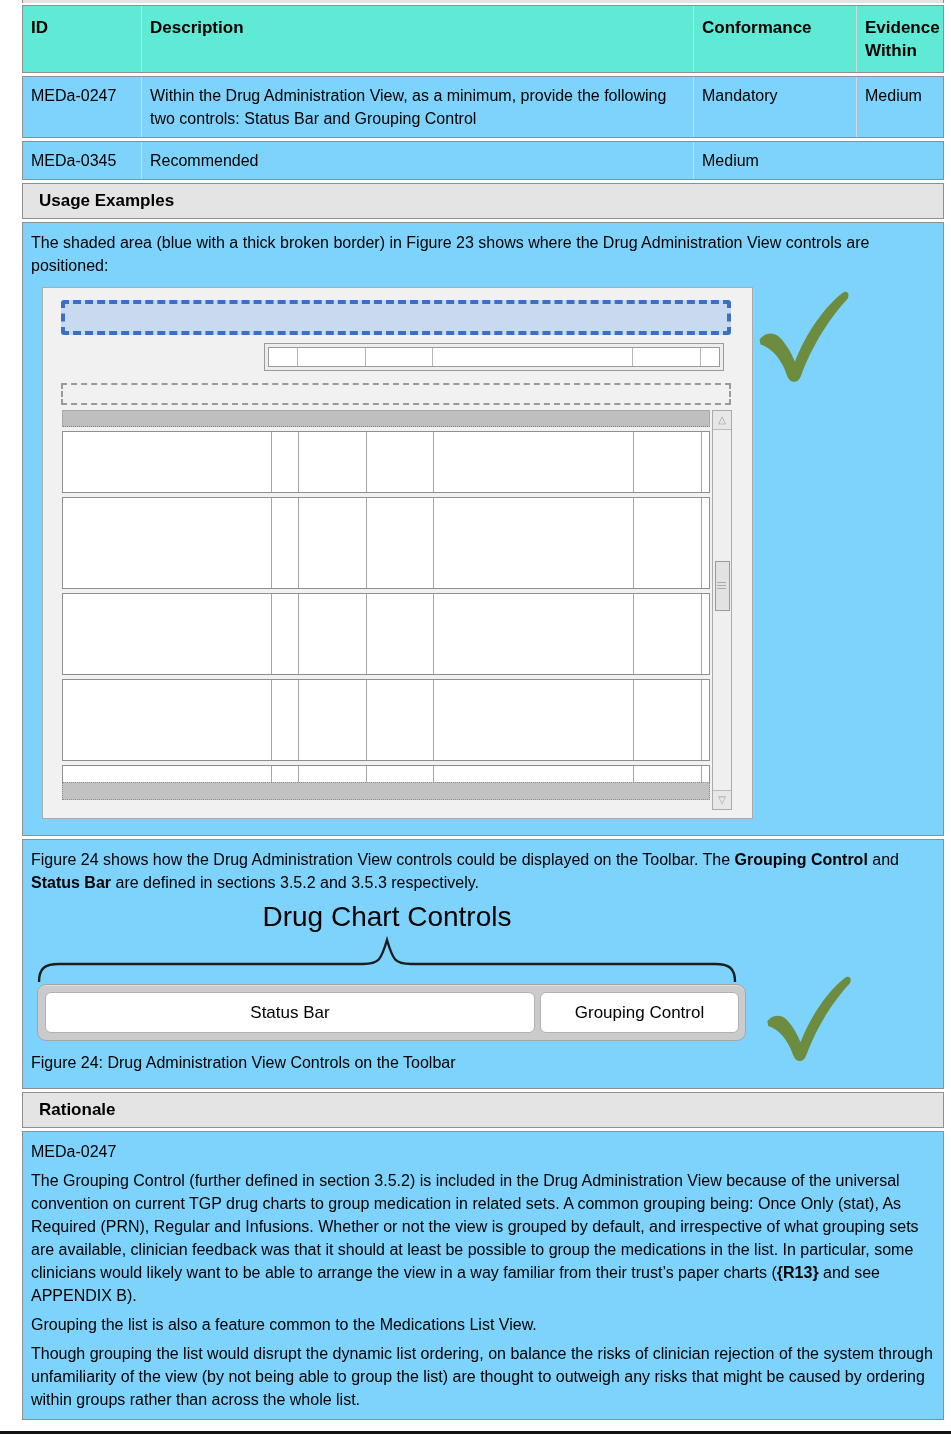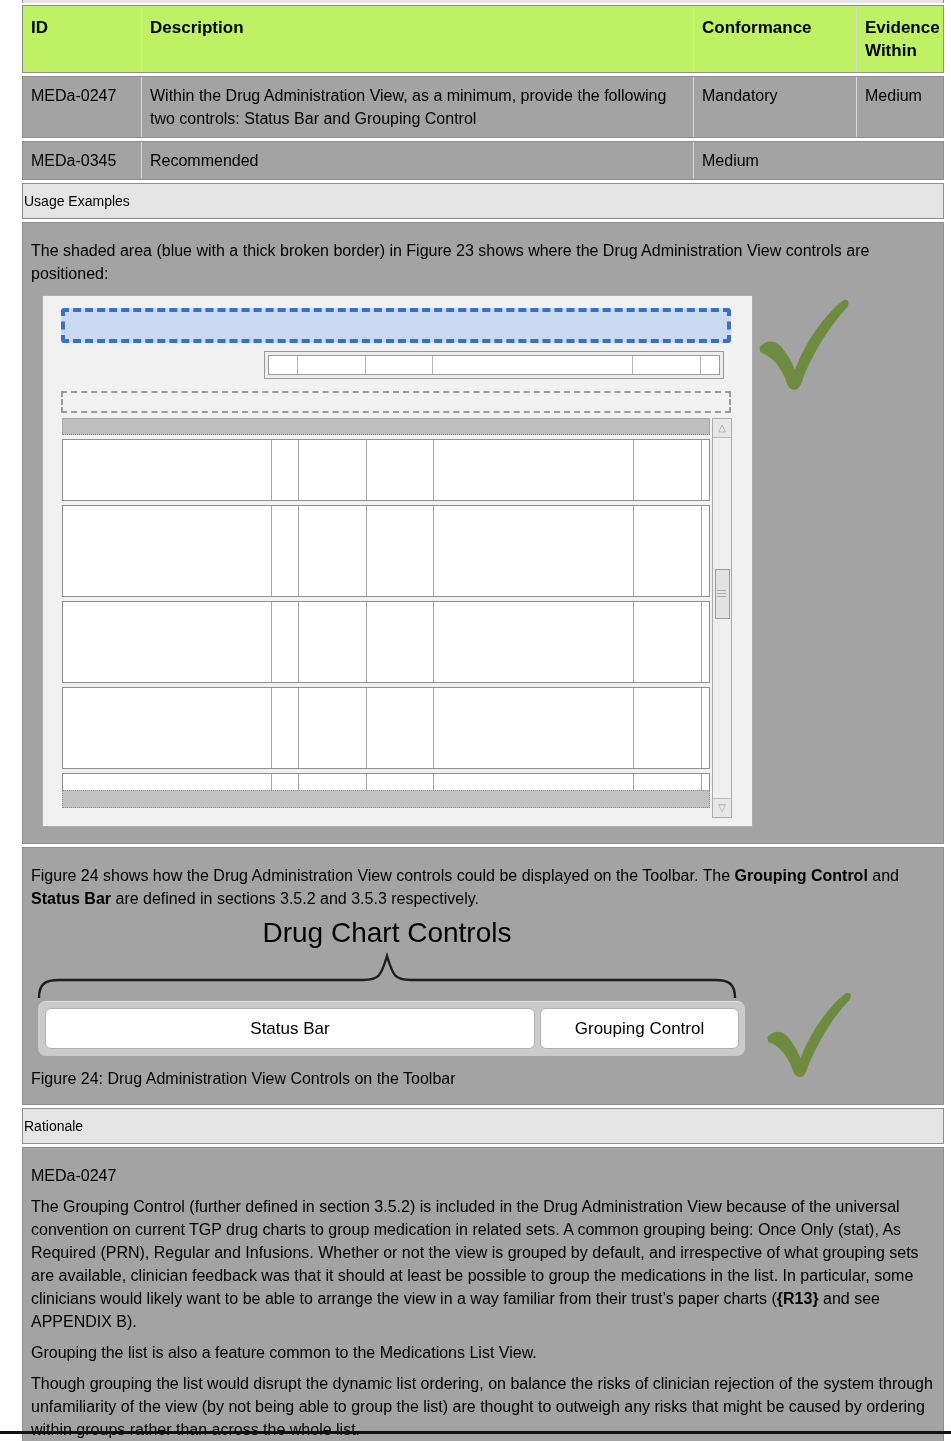--- a/index.html
+++ b/index.html
@@ -3,33 +3,33 @@
 <meta charset="utf-8">
 <style>
   html,body{margin:0;padding:0;}
   body{
     width:951px;height:1441px;position:relative;overflow:hidden;
     background:#ffffff;color:#000;
     font-family:"Liberation Sans",sans-serif;font-size:16px;line-height:23px;
   }
   .page{position:absolute;left:22px;top:0;width:922px;}
   .gap{height:3px;}
-  .box{border:1px solid #8f8f8f;background:#a3a3a3;}
-  .sechead{background:#e4e4e4;font-weight:normal;font-size:14px;padding:6px 1px;line-height:22px;}
+  .box{border:1px solid #8f8f8f;background:#7dd3fc;}
+  .sechead{background:#e4e4e4;font-weight:bold;font-size:17px;padding:6px 16px;line-height:22px;}
   .topstrip{height:3px;background:#e4e4e4;border-left:1px solid #8f8f8f;border-right:1px solid #8f8f8f;margin-bottom:2px;}
 
   
   .grid{display:grid;grid-template-columns:118px 552px 163px 1fr;}
   .grid>div{padding:7px 10px 7px 8px;}
   .grid>div+div{border-left:1px solid #d8d8d8;}
-  .grid.head{background:#bef264;font-weight:bold;font-size:17px;}
+  .grid.head{background:#5eead4;font-weight:bold;font-size:17px;}
   .grid.head>div{padding-top:10px;padding-bottom:10px;}
 
   .content{padding:8px;}
-  .content p{margin:8px 0 6px 0;}
+  .content p{margin:0 0 6px 0;}
 
   
   .fig23{position:relative;margin:10px 0 8px 11px;width:709px;height:530px;background:#f1f1f1;border:1px solid #ababab;}
   .f23-blue{position:absolute;left:18px;top:12px;width:662px;height:27px;background:#c9d9ef;border:4px dashed #3a70c2;border-radius:3px;}
   .f23-tb{position:absolute;left:221px;top:55px;width:460px;height:28px;border:1px solid #9a9a9a;background:#ededed;padding:3px;box-sizing:border-box;}
   .f23-tb-inner{height:100%;background:#fff;border:1px solid #9a9a9a;box-sizing:border-box;
     background-image:linear-gradient(#b5b5b5,#b5b5b5),linear-gradient(#b5b5b5,#b5b5b5),linear-gradient(#b5b5b5,#b5b5b5),linear-gradient(#b5b5b5,#b5b5b5),linear-gradient(#b5b5b5,#b5b5b5);
     background-repeat:no-repeat;background-size:1px 100%;
     background-position:28px 0,96px 0,163px 0,363px 0,431px 0;}
   .f23-dash{position:absolute;left:18px;top:95px;width:666px;height:18px;border:2px dashed #9a9a9a;}

